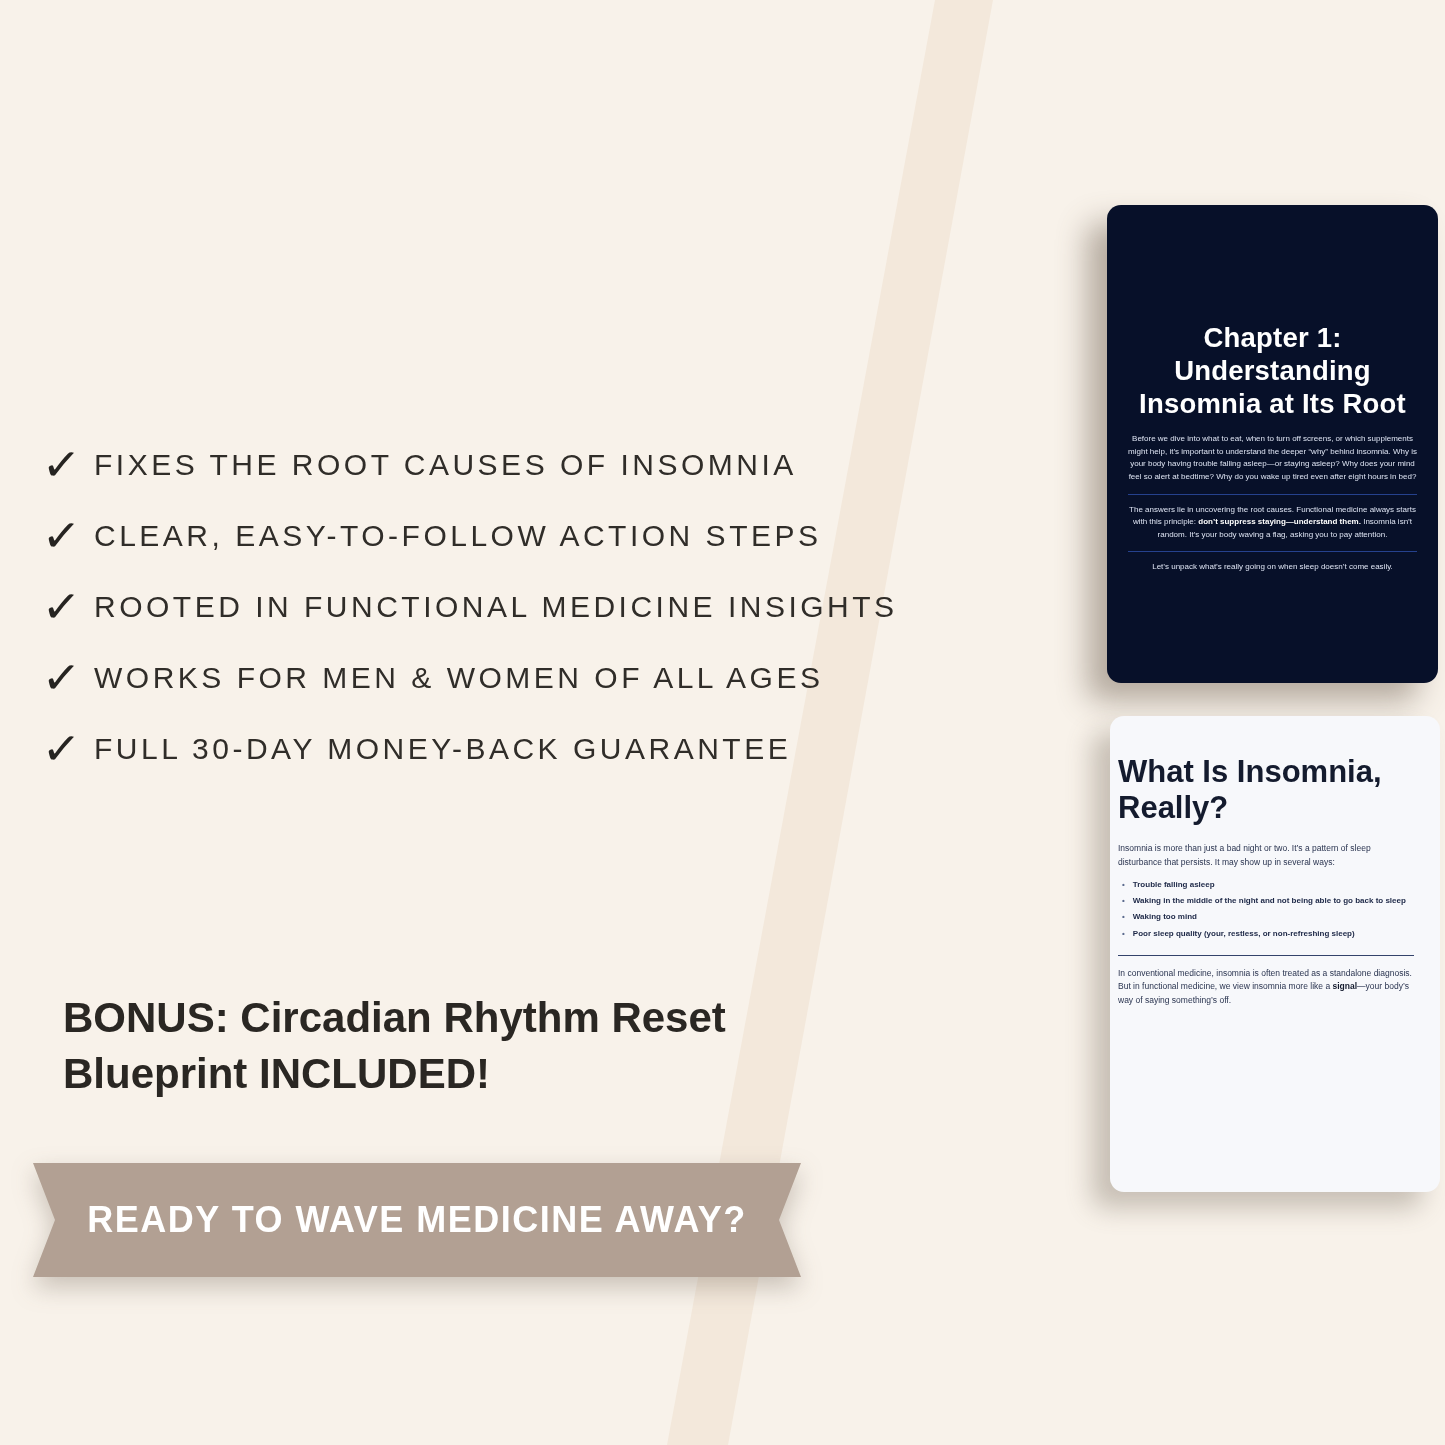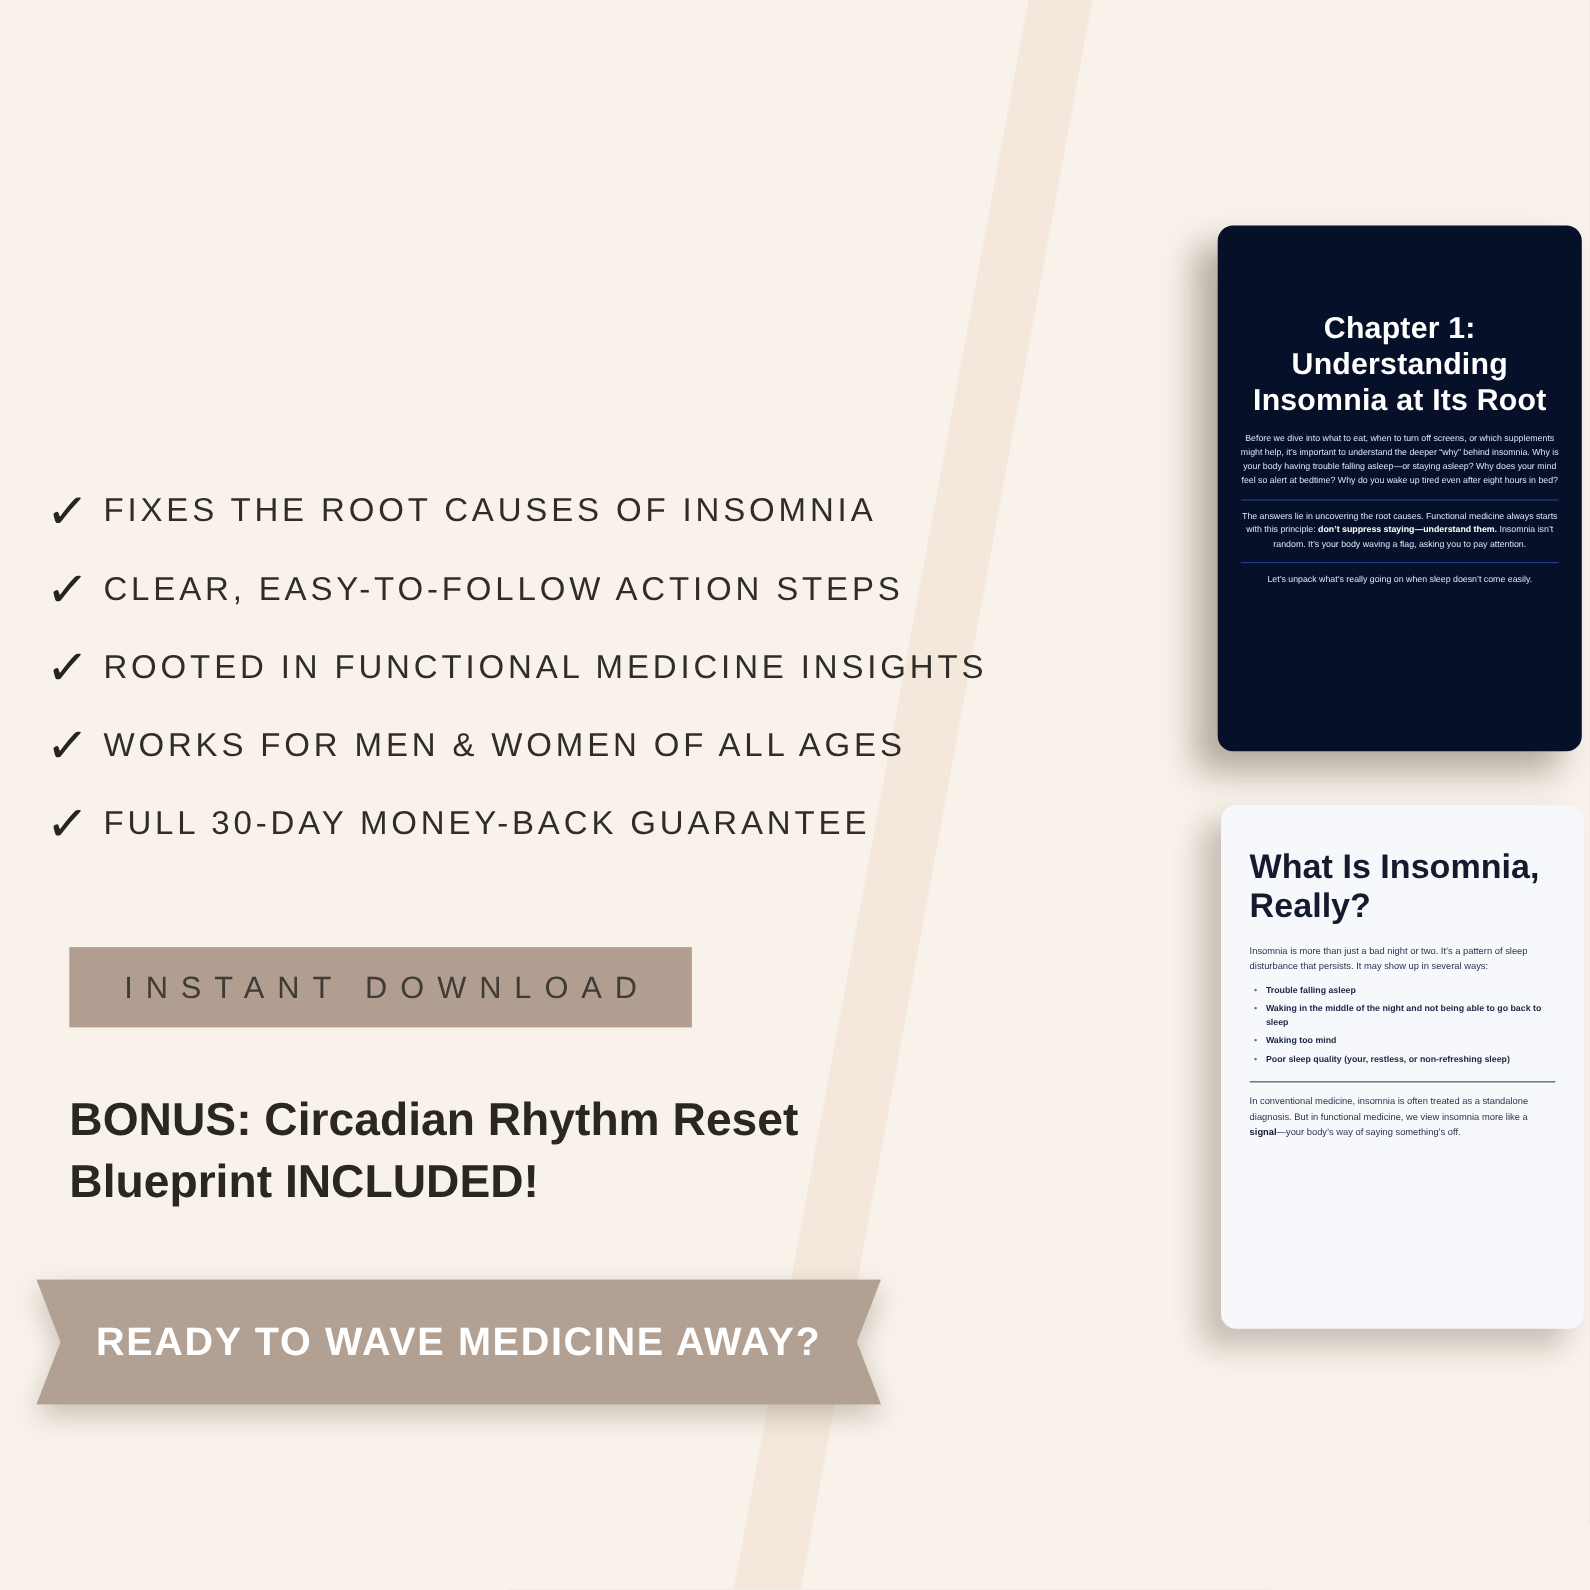--- a/index.html
+++ b/index.html
@@ -48,35 +48,35 @@
     display:flex;align-items:center;justify-content:center;
     font-size:36px;font-weight:700;letter-spacing:1.5px;color:#ffffff;
     white-space:nowrap;
   }
 
   
   .card{position:absolute;z-index:2;box-sizing:border-box;border-radius:14px;}
   .dark-card{
     left:1107px;top:205px;width:331px;height:478px;
     background:#071029;color:#e8edf8;text-align:center;
-    padding:76px 21px 0 21px;
+    padding:116px 21px 0 21px;
     box-shadow:-20px 18px 30px rgba(100,84,68,.45);
   }
   .dark-card h2{
     margin:0 0 13px 0;font-size:27.5px;line-height:1.2;font-weight:800;
     color:#ffffff;letter-spacing:.2px;
   }
   .dark-card p{margin:0;font-size:8px;line-height:1.58;color:#dde3f2;font-weight:500;}
   .dark-card b{color:#ffffff;}
   .dark-div{border:none;border-top:1.7px solid #25418d;margin:10px 0 9px 0;}
 
   .white-card{
-    left:1110px;top:732px;width:330px;height:476px;
+    left:1110px;top:716px;width:330px;height:476px;
     background:#f7f8fb;color:#28324e;text-align:left;
-    padding:38px 26px 0 26px;
+    padding:38px 26px 0 8px;
     box-shadow:-18px 16px 26px rgba(100,88,72,.33);
   }
   .white-card h2{
     margin:0 0 17px 0;font-size:31px;line-height:1.15;font-weight:800;color:#141b2e;
   }
   .white-card p{margin:0;font-size:8.5px;line-height:1.62;font-weight:500;color:#2a3450;}
   .white-card b{color:#141b2e;}
   .wbullets{margin:9px 0 0 4px;padding:0;list-style:none;}
   .wbullets li{
     display:flex;gap:8px;align-items:flex-start;
@@ -111,21 +111,20 @@
     <li>
       <span class="check">✓</span>
       <span>WORKS FOR MEN &amp; WOMEN OF ALL AGES</span>
     </li>
     <li>
       <span class="check">✓</span>
       <span>FULL 30-DAY MONEY-BACK GUARANTEE</span>
     </li>
   </ul>
 
-  <div class="badge">INSTANT DOWNLOAD</div>
 
   <p class="bonus">
     <span>BONUS: Circadian Rhythm Reset</span><br>
     <span>Blueprint INCLUDED!</span>
   </p>
 
   <div class="ribbon-wrap">
     <div class="ribbon">
       <span>READY TO WAVE MEDICINE AWAY?</span>
     </div>

